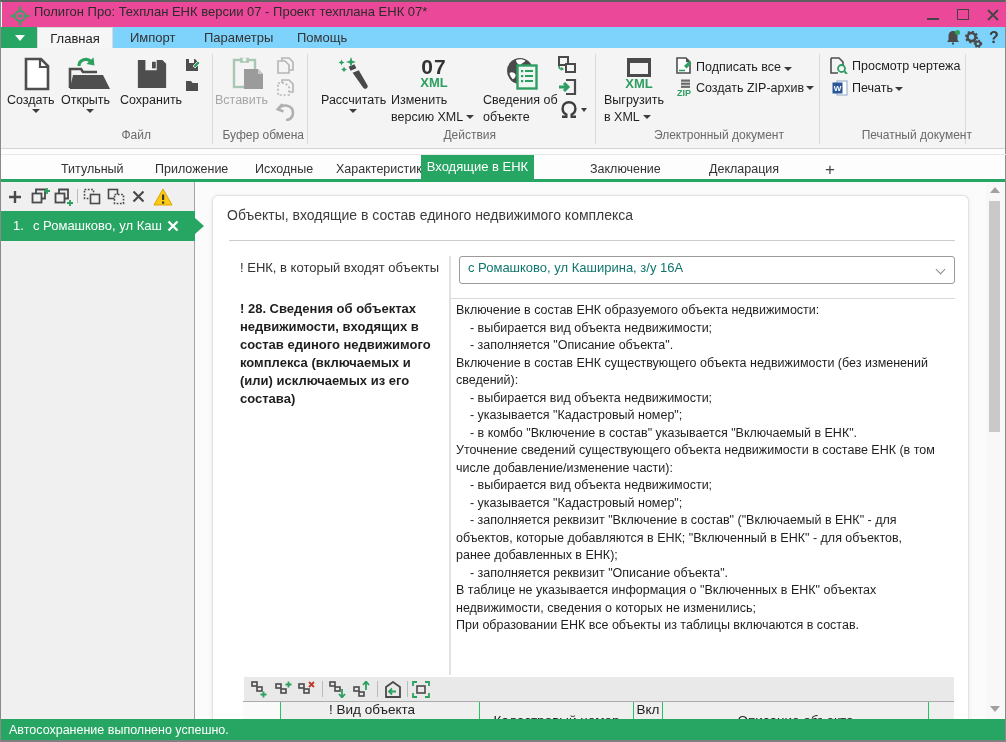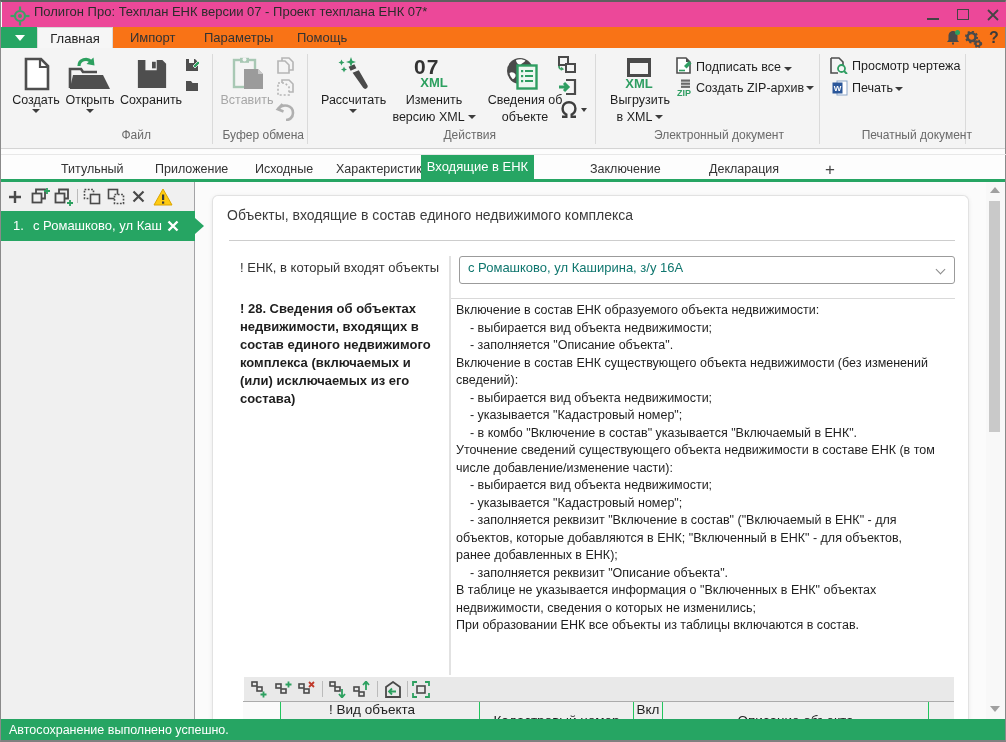--- a/index.html
+++ b/index.html
@@ -4,30 +4,30 @@
 <style>
 * { margin:0; padding:0; box-sizing:border-box; }
 html,body { width:1006px; height:742px; overflow:hidden; }
 body { font-family:"Liberation Sans", sans-serif; position:relative; background:#fbfbfb; }
 #win { position:absolute; left:0; top:0; width:1006px; height:742px; border:1px solid #8a8a8a; border-top:2px solid #5f5f5f; border-bottom:2px solid #808080; }
 .abs { position:absolute; }
 
 #titlebar { position:absolute; left:1px; top:0; width:100%; height:25px; background:#ec4899; }
 #titletext { position:absolute; left:32px; top:2px; font-size:13px; color:#2c2c2c; }
 
-#tabrow { position:absolute; left:0; top:25px; width:100%; height:21px; background:#f97316; }
+#tabrow { position:absolute; left:0; top:25px; width:100%; height:21px; background:#7dd3fc; }
 #greenbtn { position:absolute; left:0; top:0; width:36px; height:21px; background:#26a563; }
 #greenbtn:after { content:""; position:absolute; left:14px; top:8px; border-left:5px solid transparent; border-right:5px solid transparent; border-top:6px solid #fff; }
 .rtab { position:absolute; top:0; height:21px; font-size:13px; color:#333; line-height:21px; }
 #rtab-active { position:absolute; left:36px; top:0; width:76px; height:21px; background:#f6f6f6; border:1px solid #d9d9d9; border-bottom:none; text-align:center; font-size:13px; color:#222; line-height:21px; }
 
 #ribbon { position:absolute; left:0; top:46px; width:100%; height:101px; background:#f4f4f4; border-bottom:1px solid #d4d4d4; }
 .gsep { position:absolute; top:6px; height:90px; width:1px; background:#dadada; }
 .glabel { position:absolute; top:80px; font-size:12px; color:#6a6a6a; text-align:right; }
-.btext { position:absolute; font-size:12.5px; color:#1e1e1e; text-align:center; line-height:17px; }
+.btext { position:absolute; font-size:12.5px; color:#1e1e1e; text-align:left; line-height:17px; }
 .dtri { position:absolute; width:0; height:0; border-left:4px solid transparent; border-right:4px solid transparent; border-top:4px solid #3c3c3c; }
 .disabled { color:#a6a6a6 !important; }
 
 #doctabs { position:absolute; left:0; top:148px; width:100%; height:29px; background:#fdfdfd; }
 #docgreenline { position:absolute; left:0; top:177px; width:100%; height:3px; background:#26a563; }
 .dtab { position:absolute; top:4px; height:29px; line-height:31px; font-size:12.5px; color:#333;margin-left:40px; }
 #dtab-active { position:absolute; left:420px; top:4px; width:113px; height:25px; background:#26a563; color:#fff; font-size:13px; line-height:29px; text-align:center; }
 
 #main { position:absolute; left:0; top:180px; width:100%; height:539px; background:#fbfbfb; }
 #leftpanel { position:absolute; left:0; top:0; width:194px; height:539px; background:#f0f0f0; border-right:1px solid #a3a3a6; }
@@ -170,21 +170,21 @@
 
     <svg class="icon" style="left:334px;top:7px" width="36" height="36" viewBox="0 0 36 36">
       <path d="M17.6 17.8 L23.8 15.2 L32.6 30.6 C33.6 33.4 29.8 35.2 28.2 32.8 Z" fill="#4a4a4a"></path>
       <path d="M13.6 11.8 L19.4 9.2 L21.4 13.2 L15.6 15.8 Z" fill="#4a4a4a"></path>
       <path d="M16 2 L17.3 5.7 L21 7 L17.3 8.3 L16 12 L14.7 8.3 L11 7 L14.7 5.7 Z" fill="#2f9e62"></path>
       <path d="M6.5 4.5 L7.4 6.6 L9.5 7.5 L7.4 8.4 L6.5 10.5 L5.6 8.4 L3.5 7.5 L5.6 6.6 Z" fill="#2f9e62"></path>
       <path d="M9 11.5 L9.9 13.6 L12 14.5 L9.9 15.4 L9 17.5 L8.1 15.4 L6 14.5 L8.1 13.6 Z" fill="#2f9e62"></path>
     </svg>
     <div class="btext" style="left:320px;top:44px;width:64px">Рассчитать</div>
     <div class="dtri" style="left:348px;top:61px"></div>
-    <div class="abs" style="left:413px;top:7px;width:40px;text-align:left;font-size:21px;font-weight:bold;color:#333;letter-spacing:1px">07</div>
+    <div class="abs" style="left:413px;top:7px;width:40px;text-align:center;font-size:21px;font-weight:bold;color:#333;letter-spacing:1px">07</div>
     <div class="abs" style="left:413px;top:27px;width:40px;text-align:center;font-size:13px;font-weight:bold;color:#2ca05f">XML</div>
     <div class="btext" style="left:390px;top:44px;width:86px">Изменить<br>версию XML <span style="display:inline-block;width:0;height:0;border-left:4px solid transparent;border-right:4px solid transparent;border-top:4px solid #3c3c3c;vertical-align:2px"></span></div>
     <svg class="icon" style="left:503px;top:8px" width="44" height="40" viewBox="0 0 44 40">
       <circle cx="16" cy="15" r="13" fill="#4a4a4a"></circle>
       <path d="M12 4 C15 2.8 19 3 21.5 4.8 C20 7 17.5 7 16 9.5 C13.5 8 12 6 12 4 Z" fill="#fff"></path>
       <path d="M5.5 17 C7.5 15.5 10 16.2 11.5 18.5 C12 20.5 10.8 22.5 8.8 23.2 C7 21.5 5.8 19.3 5.5 17 Z" fill="#fff"></path>
       <rect x="13.5" y="9.5" width="19" height="23" fill="#eef7f1" stroke="#2f9e62" stroke-width="2.4"></rect>
       <g stroke="#2f9e62" stroke-width="2">
         <line x1="21" y1="15" x2="29" y2="15"></line>
         <line x1="21" y1="20" x2="29" y2="20"></line>

